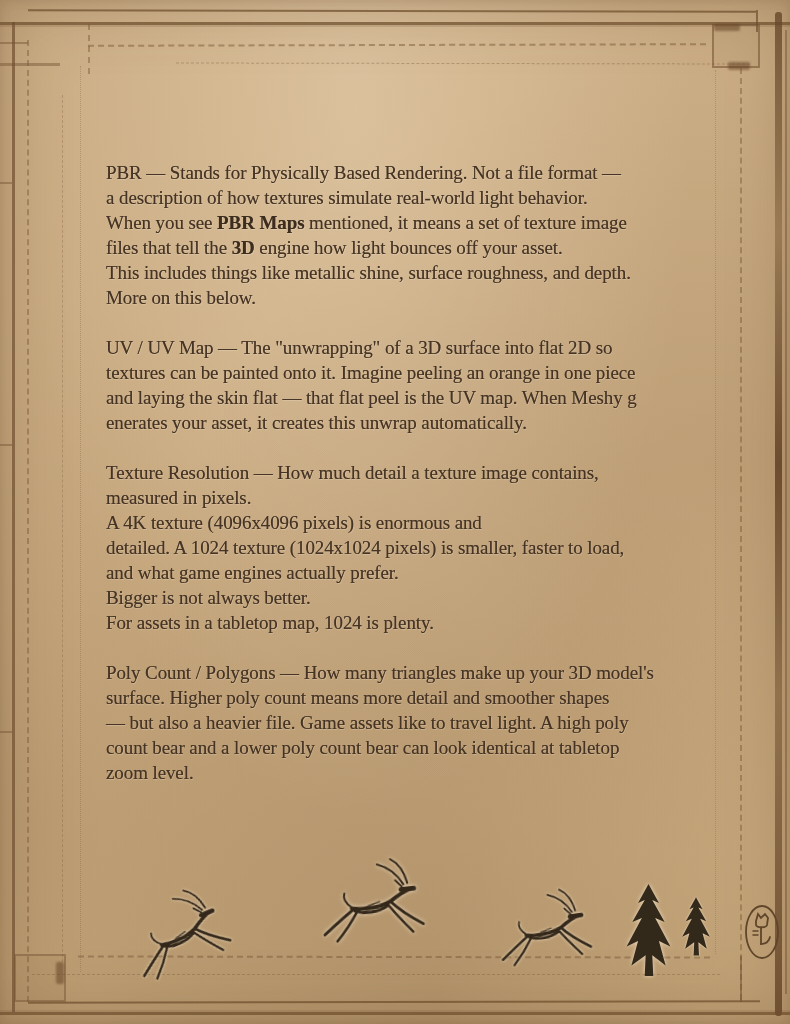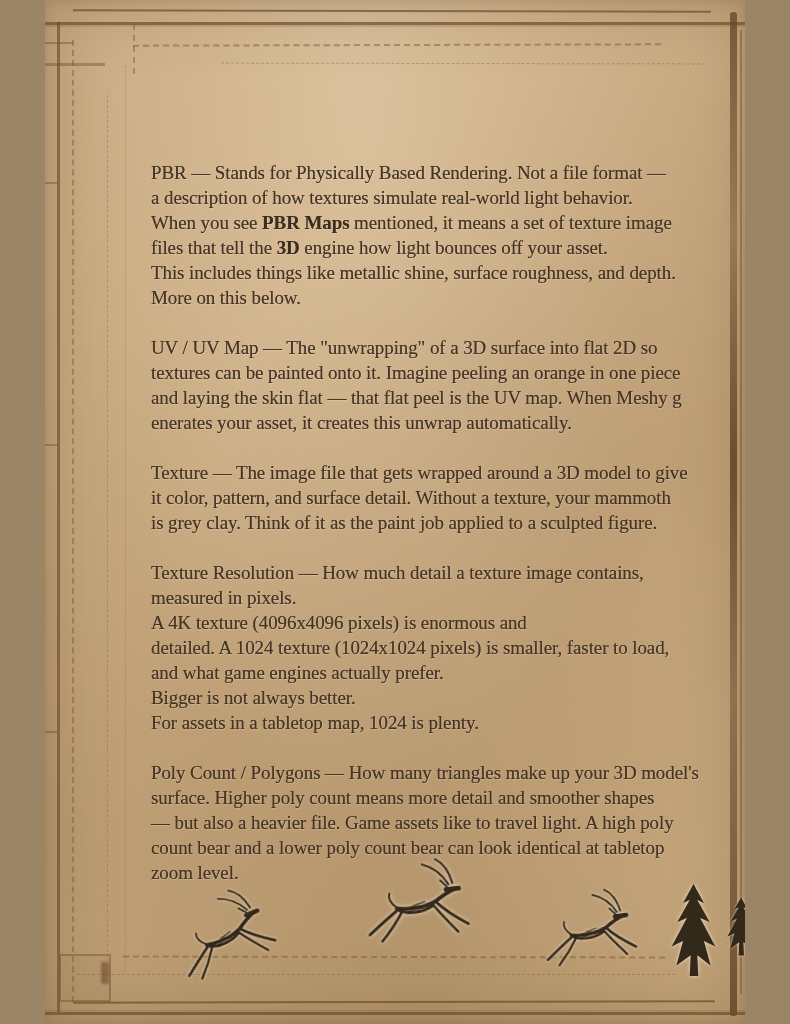--- a/index.html
+++ b/index.html
@@ -1,18 +1,18 @@
 <!DOCTYPE html>
 <html><head>
 <meta charset="utf-8">
 <style>
   html,body{margin:0;padding:0;background:#9a8565;}
   .page{
     position:relative;
-    width:700px;height:1024px;
+    width:790px;height:1024px;
     margin:0 auto;
     overflow:hidden;
     background-color:#c8a980;
     background-image:
       radial-gradient(ellipse at 45% 10%, rgba(255,240,212,0.30), transparent 55%),
       radial-gradient(ellipse at 90% 45%, rgba(117,84,50,0.14), transparent 50%),
       radial-gradient(ellipse at 5% 80%, rgba(117,84,50,0.12), transparent 45%),
       radial-gradient(ellipse at 55% 98%, rgba(104,72,40,0.16), transparent 55%),
       linear-gradient(180deg,#cbad85 0%,#c9aa80 55%,#c2a378 100%);
     box-shadow: inset 0 0 70px rgba(92,62,32,0.30), inset 0 0 12px rgba(92,62,32,0.18);
@@ -88,21 +88,20 @@
 
     <div class="bl corner-box" style="left:14px;bottom:22px;width:48px;height:44px;border-style:solid;border-color:rgba(115,82,50,0.45);"></div>
     <div class="bl blob" style="left:56px;bottom:40px;width:8px;height:22px;"></div>
 
     <div class="bl solid-v" style="left:740px;bottom:22px;height:46px;border-left-width:2px;border-left-color:rgba(109,77,45,0.5);"></div>
   </div>
 
   <div class="content">
     <p>PBR — Stands for Physically Based Rendering. Not a file format —<br>a description of how textures simulate real-world light behavior.<br>When you see <strong>PBR Maps</strong> mentioned, it means a set of texture image<br>files that tell the <strong>3D</strong> engine how light bounces off your asset.<br>This includes things like metallic shine, surface roughness, and depth.<br>More on this below.</p>
     <p>UV / UV Map — The "unwrapping" of a 3D surface into flat 2D so<br>textures can be painted onto it. Imagine peeling an orange in one piece<br>and laying the skin flat — that flat peel is the UV map. When Meshy g<br>enerates your asset, it creates this unwrap automatically.</p>
-    <p>Texture — The image file that gets wrapped around a 3D model to give<br>it color, pattern, and surface detail. Without a texture, your mammoth<br>is grey clay. Think of it as the paint job applied to a sculpted figure.</p>
     <p>Texture Resolution — How much detail a texture image contains,<br>measured in pixels.<br>A 4K texture (4096x4096 pixels) is enormous and<br>detailed. A 1024 texture (1024x1024 pixels) is smaller, faster to load,<br>and what game engines actually prefer.<br>Bigger is not always better.<br>For assets in a tabletop map, 1024 is plenty.</p>
     <p>Poly Count / Polygons — How many triangles make up your 3D model's<br>surface. Higher poly count means more detail and smoother shapes<br>— but also a heavier file. Game assets like to travel light. A high poly<br>count bear and a lower poly count bear can look identical at tabletop<br>zoom level.</p>
   </div>
 
   <svg class="art-layer" viewBox="0 0 790 1024">
     <defs>
       <g id="gazelle" fill="none" stroke="#33281a" stroke-linecap="round">
 
         <path d="M88,26 C83,16 74,7 63,3" stroke-width="2"></path>
         <path d="M92,25 C90,13 85,4 77,-1" stroke-width="2"></path>

